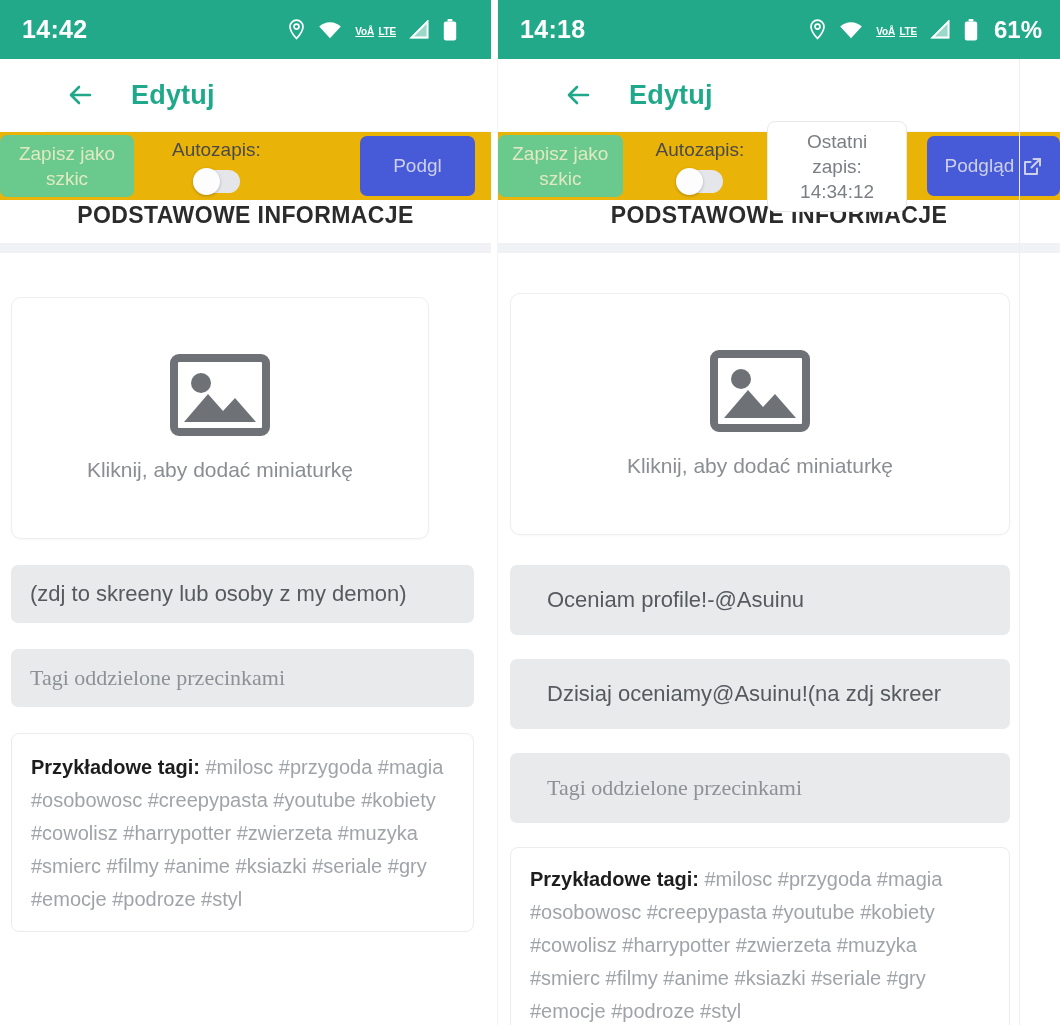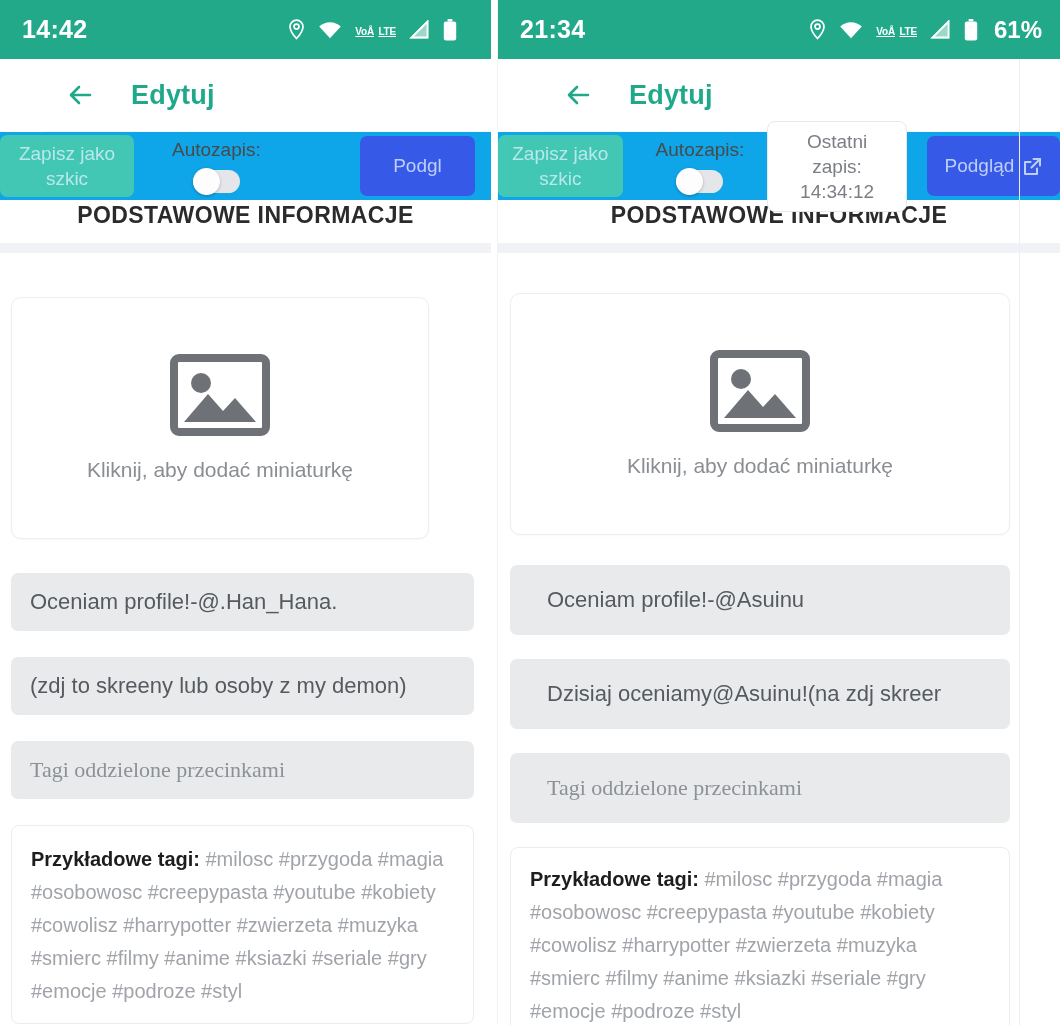--- a/index.html
+++ b/index.html
@@ -38,21 +38,21 @@
     height: 73px; background: #ffffff;
     display: flex; align-items: center; padding-left: 20px; gap: 34px;
     border-bottom: 1px solid #f4f5f7;
     margin-left: 45px;
   }
   .back-arrow { width: 32px; height: 32px; color: #1fa98a; flex: 0 0 auto; }
   .appbar-title { font-size: 27px; font-weight: bold; color: #1fa98a; letter-spacing: .2px; }
 
   
   .actionrow {
-    position: relative; height: 68px; background: #0ea5e9;
+    position: relative; height: 68px; background: #eab308;
     display: flex; align-items: center;
   }
   .panel-left .actionrow  { padding: 0 0 0 0; }
   .panel-right .actionrow { padding: 0 0 0 0; }
 
   .btn-draft {
     background: #4ecfa9; color: #dff6ee;
     border: none; border-radius: 7px;
     font-family: inherit; font-size: 19px; line-height: 25px;
     text-align: center; opacity: .82;
@@ -214,38 +214,37 @@
         <span class="thumb-icon">
           <svg width="100" height="82" viewBox="0 0 100 82" fill="none">
             <rect x="4" y="4" width="92" height="74" rx="5" stroke="currentColor" stroke-width="8"></rect>
             <circle cx="31" cy="29" r="10" fill="currentColor"></circle>
             <path d="M14 68l24-28 15 17 12-13 21 24z" fill="currentColor"></path>
           </svg>
         </span>
         <span class="thumb-hint">Kliknij, aby dodać miniaturkę</span>
       </div>
 
-      <div class="field first">Oceniam profile!-@.Han_Hana.</div>
       <div class="field spaced">(zdj to skreeny lub osoby z my demon)</div>
       <div class="field spaced placeholder">Tagi oddzielone przecinkami</div>
 
       <div class="tags-card">
         <b>Przykładowe tagi:</b>
         <span>#milosc #przygoda #magia #osobowosc #creepypasta #youtube #kobiety #cowolisz #harrypotter #zwierzeta #muzyka #smierc #filmy #anime #ksiazki #seriale #gry #emocje #podroze #styl</span>
       </div>
 
     </div>
   </div>
 
   <div class="panel-gap"></div>
 
   <div class="panel panel-right">
 
     <div class="statusbar">
-      <span class="sb-clock">21:34</span>
+      <span class="sb-clock">14:18</span>
       <span class="sb-spacer"></span>
       <span class="sb-icons">
         <span>
           <svg width="17" height="21" viewBox="0 0 17 21" fill="none" stroke="currentColor" stroke-width="1.7">
             <path d="M8.5 1.2C4.9 1.2 2 4.1 2 7.7c0 4.8 6.5 11.8 6.5 11.8S15 12.5 15 7.7C15 4.1 12.1 1.2 8.5 1.2z"></path>
             <circle cx="8.5" cy="7.6" r="2.5"></circle>
           </svg>
         </span>
         <span>
           <svg width="24" height="19" viewBox="0 0 24 19" fill="currentColor">

